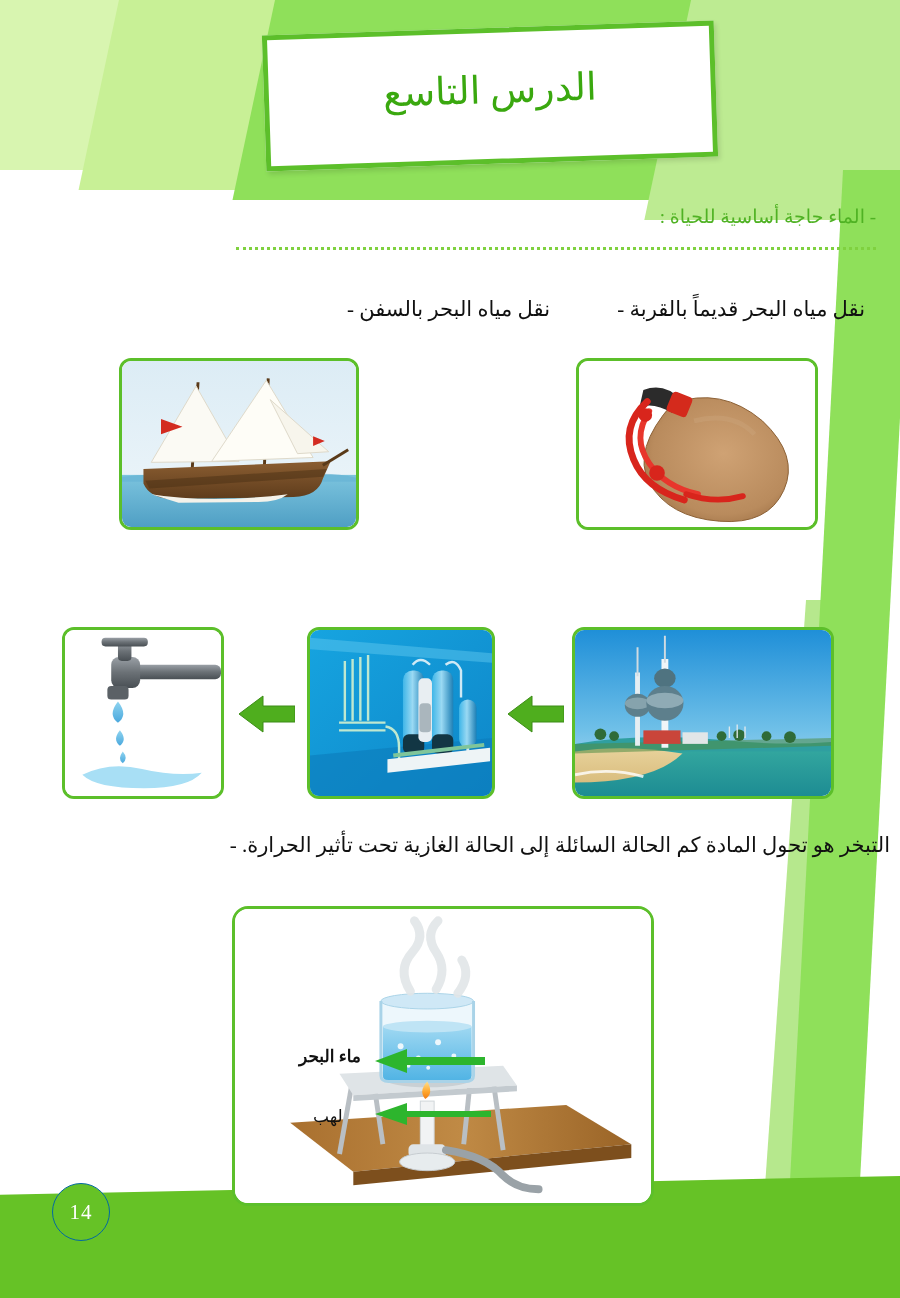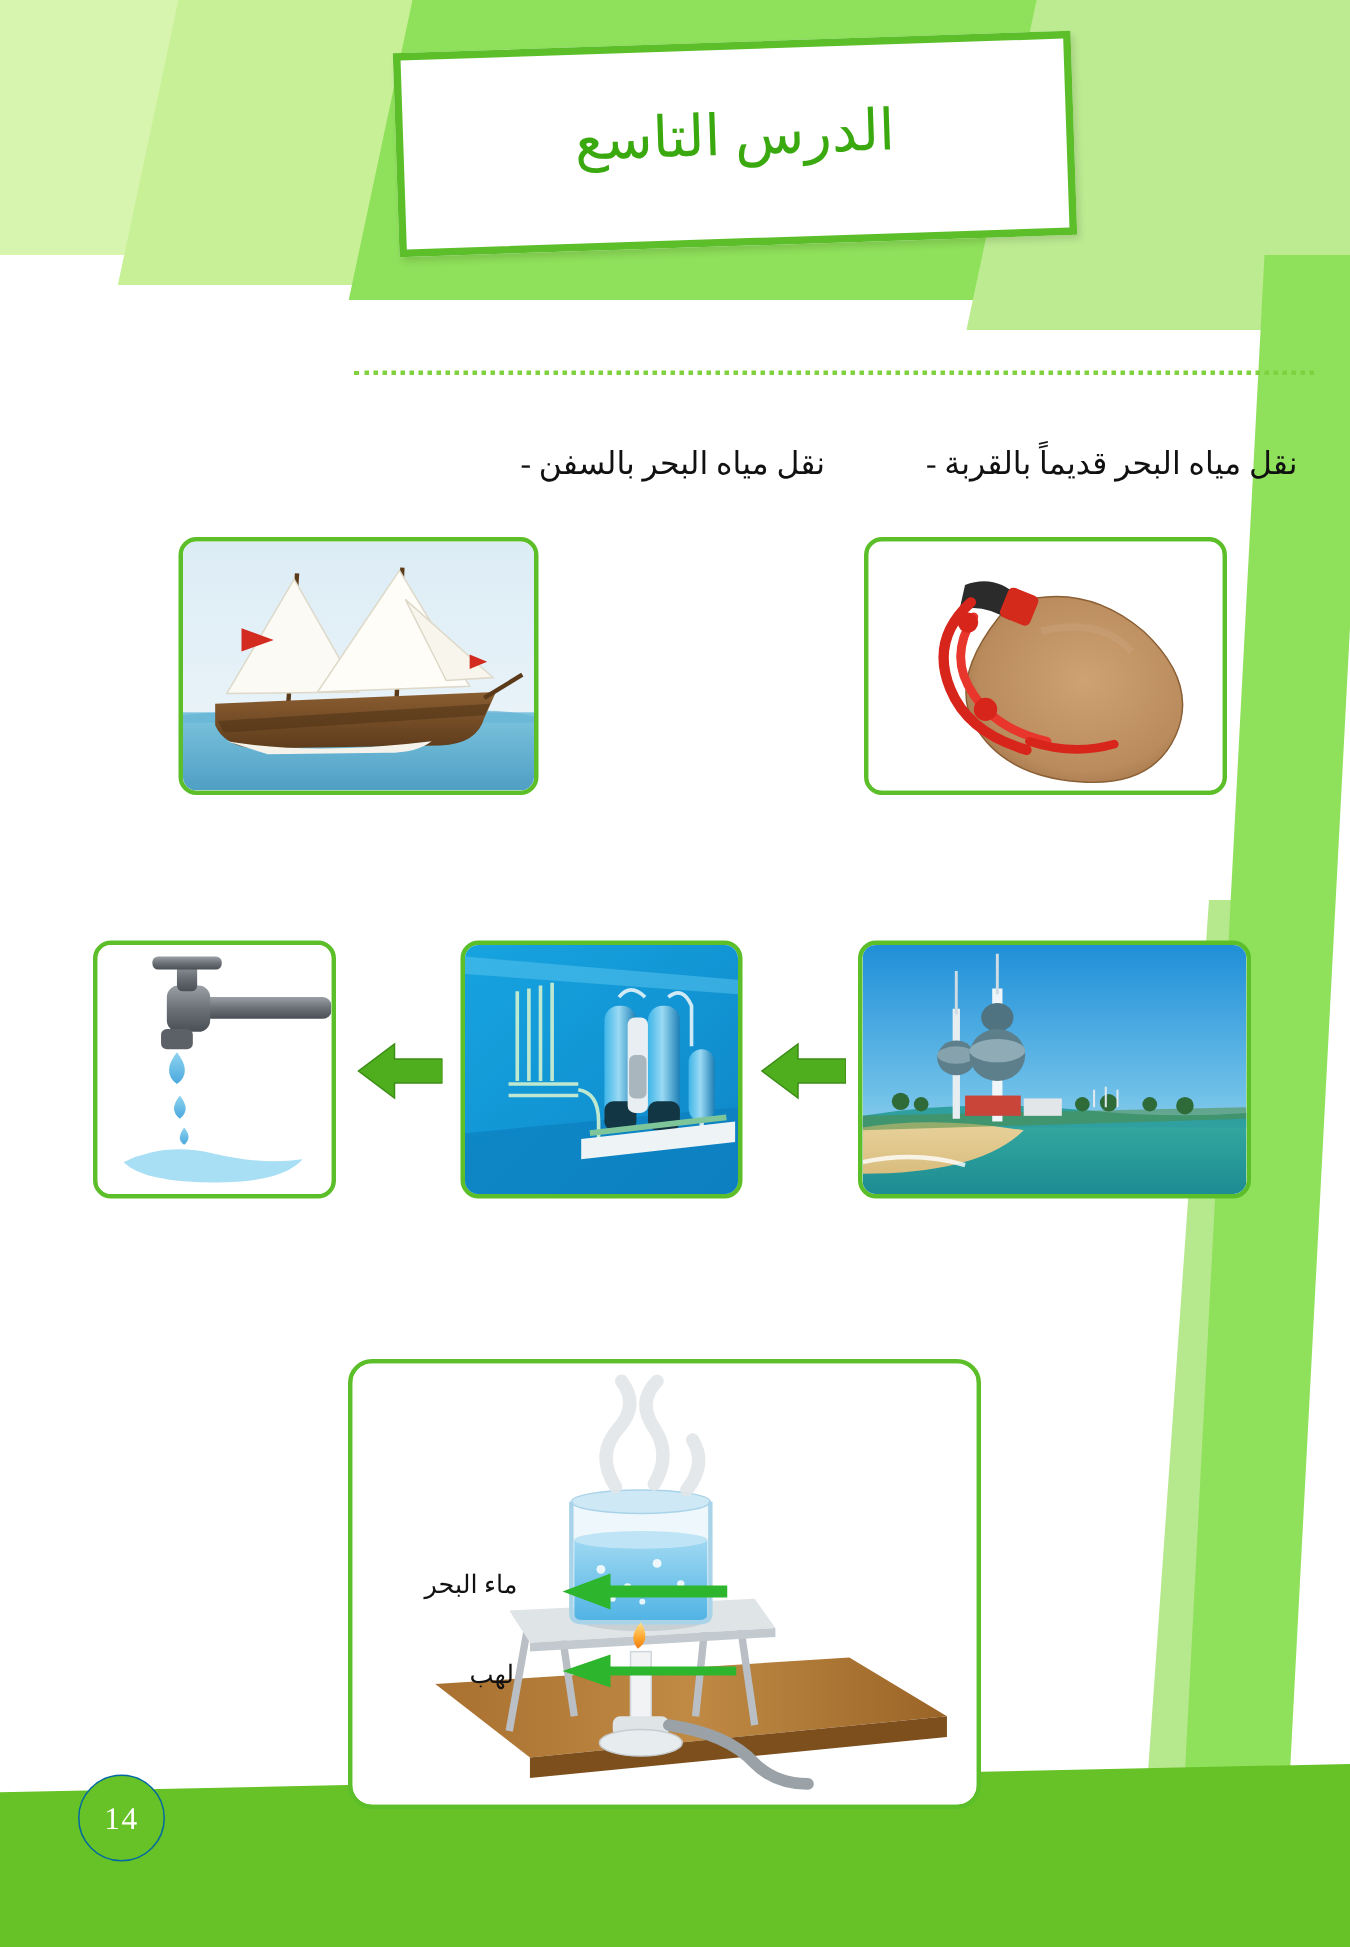--- a/index.html
+++ b/index.html
@@ -112,21 +112,21 @@
   }
   .arrow-big svg { width: 100%; height: 100%; display: block; }
   .arrow-1 { left: 237px; top: 694px; }
   .arrow-2 { left: 506px; top: 694px; }
 
   
   .diag-label {
     position: absolute; direction: rtl; font-size: 17px; color: #111;
     white-space: nowrap; z-index: 7;
   }
-  .label-sea   { left: 283px; top: 1046px; }
+  .label-sea   { left: 299px; top: 1046px; font-weight: bold; }
   .label-flame { left: 313px; top: 1106px; }
   .diag-arrow { position: absolute; z-index: 7; }
   .diag-arrow svg { display: block; }
   .arrow-sea   { left: 373px; top: 1048px; width: 112px; height: 26px; }
   .arrow-flame { left: 373px; top: 1101px; width: 118px; height: 26px; }
 
   svg.art { display: block; width: 100%; height: 100%; }
 </style>
 </head>
 <body>
@@ -143,20 +143,21 @@
   <div class="deco deco-bottom"></div>
 
   <div class="page-number-circle">14</div>
 
   <div class="title-box">
     <span class="title-text">الدرس التاسع</span>
   </div>
 
   <div class="content">
 
+    <div class="heading-green">- الماء حاجة أساسية للحياة :</div>
     <div class="dotted-rule"></div>
 
     <div class="cap cap-skin">نقل مياه البحر قديماً بالقربة -</div>
     <div class="cap cap-ship">نقل مياه البحر بالسفن -</div>
 
     <div class="frame frame-ship">
       <svg class="art" viewBox="0 0 240 172" preserveAspectRatio="none">
         <defs>
           <linearGradient id="skyG" x1="0" y1="0" x2="0" y2="1">
             <stop offset="0%" stop-color="#dcecf5"></stop>
@@ -339,20 +340,21 @@
         </g>
         <g stroke="#dfe8ec" stroke-width="1.4">
           <line x1="158" y1="100" x2="158" y2="112"></line>
             <line x1="166" y1="98" x2="166" y2="112"></line>
           <line x1="174" y1="100" x2="174" y2="112"></line>
         </g>
         <path d="M0 150 q36 -8 70 2" stroke="#ffffff" stroke-width="3" fill="none" opacity=".8"></path>
       </svg>
     </div>
 
+    <div class="cap cap-evap">التبخر هو تحول المادة كم الحالة السائلة إلى الحالة الغازية تحت تأثير الحرارة. -</div>
 
     <div class="frame frame-exp">
       <svg class="art" viewBox="0 0 422 300" preserveAspectRatio="none">
         <defs>
           <linearGradient id="woodG" x1="0" y1="0" x2="1" y2="0">
             <stop offset="0%" stop-color="#a9702f"></stop>
               <stop offset="50%" stop-color="#c08a45"></stop>
             <stop offset="100%" stop-color="#9a6427"></stop>
           </linearGradient>
           <linearGradient id="waterG" x1="0" y1="0" x2="0" y2="1">

